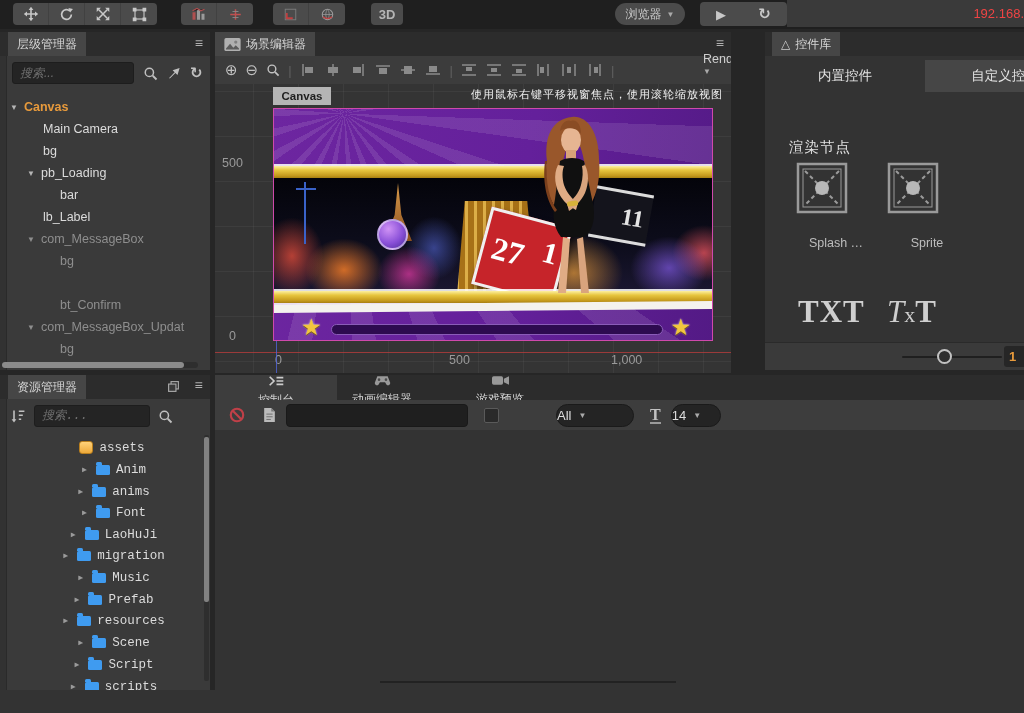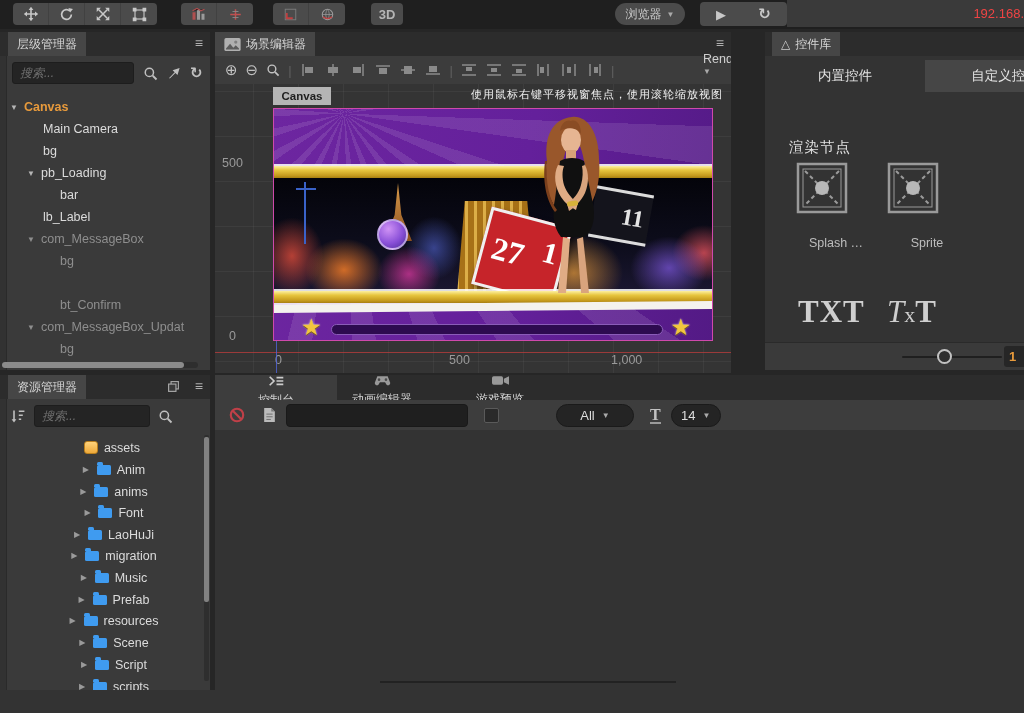--- a/index.html
+++ b/index.html
@@ -45,21 +45,21 @@
   .hrow .arr{width:10px;font-size:8px;color:#b5b5b5;margin-right:4px;}
   .hrow.dim, .hrow.dim .arr{color:#8e8e8e;}
   .hrow.root .lbl{color:#e79a3c;font-weight:bold;}
   .hrow.root{font-weight:bold;}
   .ind0{padding-left:10px;} .ind1{padding-left:27px;} .ind2{padding-left:60px;}
   .ind1n{padding-left:43px;}
   .hscroll{position:absolute;left:2px;bottom:2px;width:196px;height:6px;background:#2e2e2e;border-radius:3px;}
   .hscroll .thumb{position:absolute;left:0;top:0;height:6px;width:182px;background:#8b8b8b;border-radius:3px;}
 
   
-  .assets{left:0;top:375px;width:210px;height:315px;}
+  .assets{left:0;top:375px;width:210px;height:315px;font-family:Liberation Mono, monospace;}
   .assets-toolbar{position:absolute;left:0;top:24px;right:0;height:34px;display:flex;align-items:center;padding-left:10px;gap:8px;}
   .arow{position:absolute;left:0;right:0;height:21.7px;display:flex;align-items:center;color:#dcdcdc;font-size:12.5px;justify-content:center;}
   .arow .arr{width:9px;font-size:8px;color:#9a9a9a;margin-right:5px;}
   .folder-ico{position:relative;width:14px;height:10px;background:#3f9bf0;border-radius:1.5px;margin-right:6px;}
   .folder-ico::before{content:"";position:absolute;left:0;top:-3px;width:6px;height:3px;background:#3f9bf0;border-radius:1.5px 1.5px 0 0;}
   .assets-root-ico{width:14px;height:13px;background:linear-gradient(#ffd27a,#eda93a);border-radius:3px;margin-right:6px;border:1px solid #b97f1e;}
   .vscroll{position:absolute;right:1px;top:60px;width:5px;height:246px;background:#2e2e2e;border-radius:2px;}
   .vscroll .thumb{position:absolute;left:0;top:2px;width:5px;height:165px;background:#818181;border-radius:2px;}
 
   
@@ -168,21 +168,21 @@
   .console .tabstrip{height:25px;background:#2c2c2c;}
   .console .tab{height:25px;flex-direction:column;}
   .console .tab.active{background:#3d3d3d;}
   .console-toolbar{position:absolute;left:0;top:25px;right:0;height:30px;background:#3d3d3d;
                    display:flex;align-items:center;gap:10px;padding-left:14px;}
   .console-input{width:182px;height:23px;background:#1f1f1f;border:1px solid #191919;border-radius:4px;color:#ccc;
                  outline:none;font-family:inherit;padding:0 6px;}
   .checkbox{width:15px;height:15px;background:#2a2a2a;border:1px solid #5a5a5a;border-radius:2px;margin-left:6px;}
   .regex-label{color:#e0e0e0;font-size:13.5px;margin-top:45px;}
   .dd-pill{height:23px;background:#242424;border:1px solid #1a1a1a;border-radius:12px;color:#ddd;
-           display:flex;align-items:center;justify-content:center;gap:7px;font-size:13px;}
+           display:flex;align-items:center;gap:7px;font-size:13px;}
   .dd-all{width:78px;margin-left:10px;}
   .dd-size{width:50px;}
   .font-t{color:#c2c2c2;font-family:"Liberation Serif","DejaVu Serif",serif;font-weight:bold;font-size:16px;
           border-bottom:2px solid #9a9a9a;line-height:15px;margin-left:6px;}
   .console-body{position:absolute;left:0;top:55px;right:0;bottom:0;background:#333;}
   .console-rule{position:absolute;left:165px;top:251px;width:296px;height:2px;background:#222;}
 
   .bottom-strip{position:absolute;left:0;top:690px;width:215px;height:23px;background:#333;}
   .left-edge{position:absolute;left:0;width:7px;background:#323232;border-right:1px solid #2a2a2a;}
 </style>

